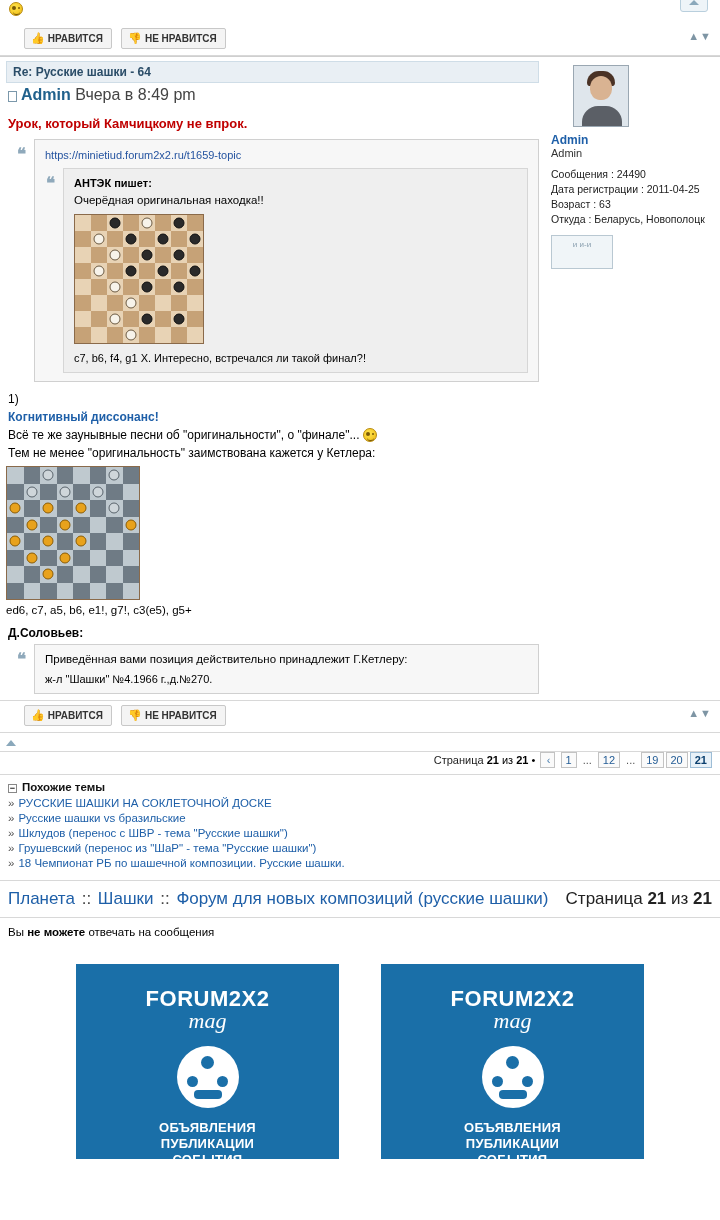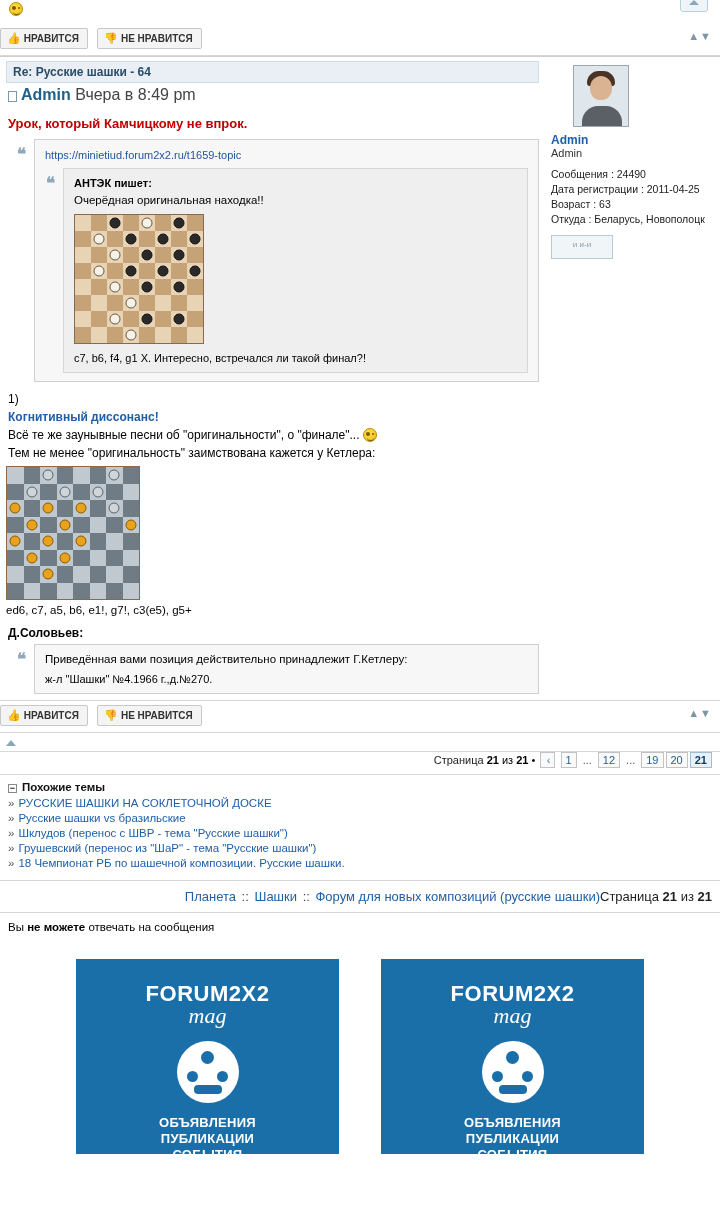--- a/index.html
+++ b/index.html
@@ -23,21 +23,21 @@
             border-bottom: 1.5px solid #7a5a06; border-radius: 0 0 5px 5px; }
   .smiley::before { content: ""; position: absolute; left: 3px; top: 4px; width: 8px; height: 2px;
             box-shadow: 0 0 0 1px #7a5a06, 5px 0 0 0 #7a5a06; background: #7a5a06; width: 2px; height: 2px; border-radius: 50%; }
 
   .scroll-top-btn { position: absolute; right: 12px; top: -4px; width: 28px; height: 16px;
       background: #eef4f8; border: 1px solid #b9cfdd; border-radius: 3px; }
   .scroll-top-btn .chev { display: block; margin: 3px auto 0; width: 0; height: 0;
       border-left: 5px solid transparent; border-right: 5px solid transparent; border-bottom: 5px solid #8aa8bb; }
 
   
-  .vote-row { padding: 4px 8px 6px 0; border-bottom: 1px solid #d8d8d8; position: relative; }
+  .vote-row { padding: 4px 8px 6px 24px; border-bottom: 1px solid #d8d8d8; position: relative; }
   .vote-btn { display: inline-block; border: 1px solid #c8c8c8; background: #f4f4f4;
       font-size: 10px; font-weight: bold; color: #333; padding: 3px 8px 3px 6px; margin-right: 6px; border-radius: 2px; }
   .vote-btn .thumb { font-size: 11px; margin-right: 3px; }
   .vote-btn.up .thumb { color: #2c6fab; }
   .vote-btn.down .thumb { color: #2c6fab; }
   .arrows { position: absolute; right: 8px; top: 6px; color: #7e95a4; font-size: 11px; letter-spacing: 1px; }
 
   
   .post { display: flex; border-top: 1px solid #cfcfcf; }
   .post-main { flex: 1 1 auto; padding: 4px 6px 0 6px; }
@@ -85,21 +85,21 @@
   .name-bold { font-weight: bold; font-size: 12px; margin: 10px 0 4px 2px; }
 
   
   .avatar { width: 56px; height: 62px; border: 1px solid #9aa7b2; background: #dfe6ec; margin: 0 0 6px 22px; overflow: hidden; position: relative; }
   .avatar .head { position: absolute; left: 16px; top: 10px; width: 22px; height: 24px; border-radius: 50% 50% 45% 45%; background: #d9b392; }
   .avatar .hair { position: absolute; left: 13px; top: 5px; width: 28px; height: 15px; border-radius: 14px 14px 4px 4px; background: #4a3225; }
   .avatar .body { position: absolute; left: 8px; bottom: 0; width: 40px; height: 20px; border-radius: 16px 16px 0 0; background: #5b5f66; }
   .side-name { color: #1e5fa8; font-weight: bold; font-size: 12px; }
   .side-rank { font-size: 11px; color: #333; margin-bottom: 8px; }
   .side-line { font-size: 10.5px; color: #222; line-height: 15px; }
-  .medal-box { margin-top: 8px; width: 62px; height: 24px; border: 1px solid #b9c8d2; background: #f0f5f8; }
+  .medal-box { margin-top: 8px; width: 62px; height: 34px; border: 1px solid #b9c8d2; background: #f0f5f8; }
   .medal-box span { display: block; text-align: center; font-size: 8px; color: #8aa0b0; line-height: 18px; }
 
   
   .pager-wrap { border-top: 1px solid #d8d8d8; padding: 0 8px 6px 8px; text-align: right; font-size: 11px; }
   .pager-wrap .label { color: #222; }
   .pager-wrap b { font-weight: bold; }
   .pg { display: inline-block; min-width: 15px; padding: 1px 4px; border: 1px solid #c3c3c3;
         background: #fafafa; color: #245d96; margin-left: 2px; text-decoration: none; font-size: 11px; }
   .pg.cur { background: #e8f1f8; color: #0b3f6e; font-weight: bold; border-color: #9dbdd6; }
   .pg.gap { border: none; background: none; color: #555; }
@@ -113,21 +113,21 @@
   .similar { border-top: 1px solid #d8d8d8; padding: 6px 8px 8px 8px; }
   .similar-head { font-size: 11.5px; font-weight: bold; color: #111; margin-bottom: 4px; }
   .similar-head .minus { display: inline-block; width: 9px; height: 9px; border: 1px solid #888;
       text-align: center; line-height: 7px; font-size: 9px; margin-right: 5px; background: #fff; }
   .similar li { list-style: none; font-size: 11.5px; margin: 3px 0; }
   .similar ul { margin: 0; padding: 0; }
   .similar a { color: #1e5fa8; text-decoration: none; }
   .similar .raquo { color: #555; margin-right: 4px; }
 
   
-  .crumbrow { border-top: 1px solid #d8d8d8; padding: 8px 8px; font-size: 13px; display: flex; justify-content: flex-end; }
+  .crumbrow { border-top: 1px solid #d8d8d8; padding: 8px 8px; font-size: 17px; display: flex; justify-content: space-between; }
   .crumbrow a { color: #1e5fa8; text-decoration: none; }
   .crumbrow .sep { color: #444; margin: 0 2px; }
   .crumbrow .right { color: #222; }
 
   .jumprow { padding: 4px 8px 10px 8px; text-align: center; font-size: 11.5px; }
   .jumprow .lbl { margin-right: 6px; color: #222; }
   .jumprow select { width: 375px; height: 19px; font-size: 11px; font-family: "Liberation Sans", sans-serif;
       border: 1px solid #9aa7b2; background: #fff; }
   .jumprow button { margin-left: 6px; font-size: 11px; font-family: "Liberation Sans", sans-serif;
       padding: 1px 8px; border: 1px solid #9aa7b2; background: #f1f1f1; }

